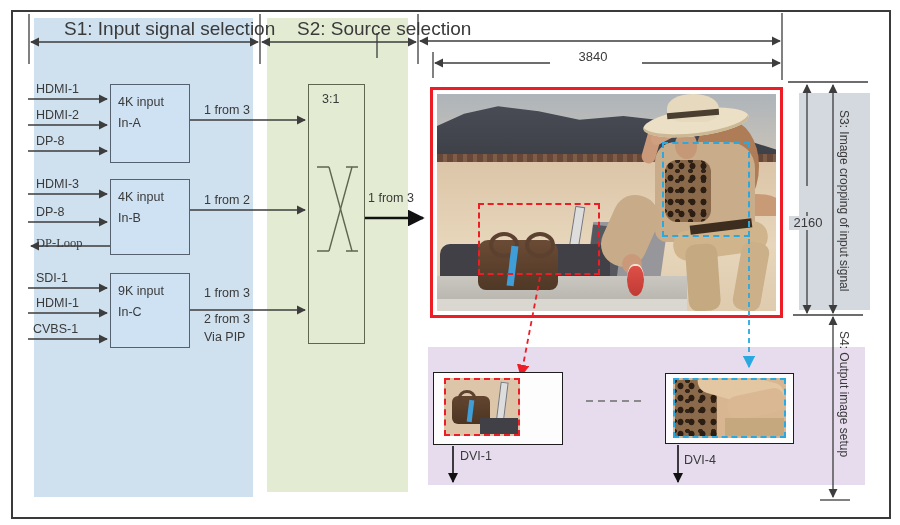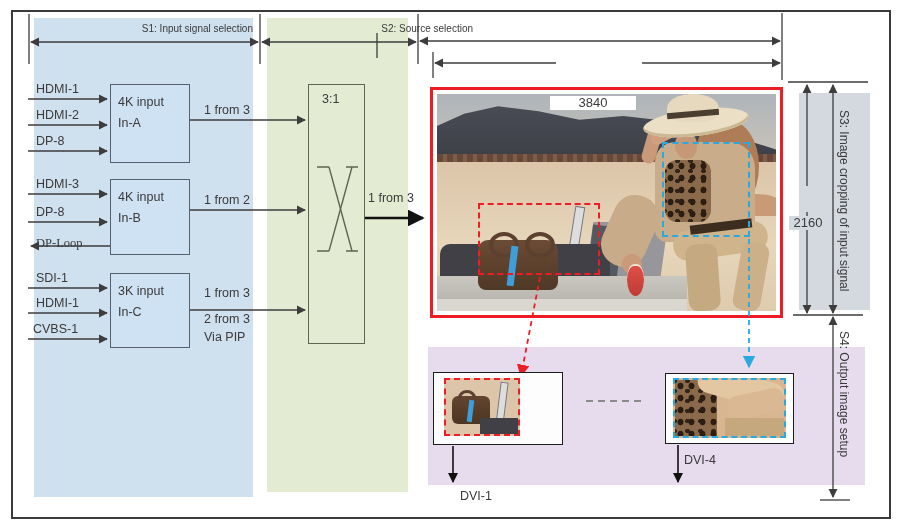--- a/index.html
+++ b/index.html
@@ -7,21 +7,21 @@
           font-family:"Liberation Sans",sans-serif;color:#3a3a3a;}
   .abs{position:absolute;}
   #frame{left:11px;top:10px;width:876px;height:505px;border:2px solid #3a3a3a;}
   .band{z-index:0;}
   #band-s1{left:34px;top:18px;width:219px;height:479px;background:#cfe0ef;}
   #band-s2{left:267px;top:18px;width:141px;height:474px;background:#e3ebd3;}
   #band-s3{left:799px;top:93px;width:71px;height:217px;background:#d4d8df;}
   #band-s4{left:428px;top:347px;width:437px;height:138px;background:#e6dcee;}
   svg.overlay{left:0;top:0;z-index:2;pointer-events:none;}
   .lbl{z-index:3;font-size:12.5px;line-height:14px;white-space:nowrap;}
-  .title{font-size:10px;text-align:right;}
+  .title{font-size:19px;text-align:left;padding-left:30px;}
   .bold{font-weight:600;color:#2e2e2e;}
   .blockbox{z-index:1;box-sizing:border-box;border:1.4px solid #55616e;background:#cfe2f4;
             padding:7px 0 0 7px;font-size:12.5px;line-height:21px;}
   #switch-box{z-index:1;box-sizing:border-box;border:1.4px solid #5e6650;background:#e3ebd3;
               left:308px;top:84px;width:57px;height:260px;}
   #switch-label{left:322px;top:92px;}
   .dim{z-index:3;font-size:13px;text-align:center;}
   .vtext{z-index:3;writing-mode:vertical-rl;font-size:12px;text-align:center;white-space:nowrap;}
   
   #main-image{left:430px;top:87px;width:353px;height:231px;box-sizing:border-box;
@@ -44,21 +44,21 @@
 
 <div id="canvas">
   <div class="abs" id="frame"></div>
 
   <div class="abs band" id="band-s1"></div>
   <div class="abs band" id="band-s2"></div>
   <div class="abs band" id="band-s3"></div>
   <div class="abs band" id="band-s4"></div>
 
   <div class="abs lbl title" style="left:34px;top:22px;width:219px;">S1: Input signal selection</div>
-  <div class="abs lbl title" style="left:267px;top:22px;width:166px;margin-left:40px;">S2: Source selection</div>
+  <div class="abs lbl title" style="left:267px;top:22px;width:166px;">S2: Source selection</div>
 
   <svg class="abs overlay" width="900" height="525" viewBox="0 0 900 525">
     <defs>
       <marker id="ah" viewBox="0 0 10 10" refX="9" refY="5" markerWidth="7" markerHeight="7" orient="auto-start-reverse">
         <path d="M0,0 L10,5 L0,10 z" fill="#3d3d3d"></path>
         </marker>
       <marker id="ahb" viewBox="0 0 10 10" refX="9" refY="5" markerWidth="6.5" markerHeight="6.5" orient="auto-start-reverse">
         <path d="M0,0 L10,5 L0,10 z" fill="#111"></path>
         </marker>
       <marker id="ahr" viewBox="0 0 10 10" refX="9" refY="5" markerWidth="7" markerHeight="7" orient="auto-start-reverse">
@@ -145,35 +145,35 @@
 
   <div class="abs blockbox" style="left:110px;top:84px;width:80px;height:79px;">
     <div>4K input</div>
     <div>In-A</div>
   </div>
   <div class="abs blockbox" style="left:110px;top:179px;width:80px;height:76px;">
     <div>4K input</div>
     <div>In-B</div>
   </div>
   <div class="abs blockbox" style="left:110px;top:273px;width:80px;height:75px;">
-    <div>3K input</div>
+    <div>9K input</div>
     <div>In-C</div>
   </div>
 
   <div class="abs lbl" style="left:204px;top:103px;">1 from 3</div>
   <div class="abs lbl" style="left:204px;top:193px;">1 from 2</div>
   <div class="abs lbl" style="left:204px;top:286px;">1 from 3</div>
   <div class="abs lbl" style="left:204px;top:312px;">2 from 3</div>
   <div class="abs lbl" style="left:204px;top:330px;">Via PIP</div>
 
   <div class="abs" id="switch-box"></div>
   <div class="abs lbl" id="switch-label">3:1</div>
   <div class="abs lbl" style="left:368px;top:191px;">1 from 3</div>
 
-  <div class="abs lbl dim" style="left:550px;top:50px;width:86px;background:#fff;margin-top:46px;">3840</div>
+  <div class="abs lbl dim" style="left:550px;top:50px;width:86px;background:#fff;">3840</div>
   <div class="abs lbl dim" style="left:789px;top:192px;width:38px;background:#d4d8df;margin-top:24px;">2160</div>
 
   <div class="abs vtext" style="left:837px;top:96px;height:210px;">S3: Image cropping of input signal</div>
   <div class="abs vtext" style="left:837px;top:324px;height:140px;">S4: Output image setup</div>
 
   <div class="abs" id="main-image">
     <div id="photo">
       <div class="abs" style="left:0;top:0;width:339px;height:72px;background:linear-gradient(#aeb4b9,#cdc6ba);"></div>
       <div class="abs" style="left:0;top:6px;width:339px;height:62px;background:linear-gradient(#4a4d56,#3d3f47);
            clip-path:polygon(0 42%,8% 22%,18% 10%,30% 18%,42% 32%,55% 26%,68% 34%,80% 48%,92% 66%,100% 80%,100% 100%,0 100%);"></div>
@@ -218,21 +218,21 @@
 
   <div class="abs dvi-box" style="left:433px;top:372px;width:130px;height:73px;">
     <div class="mini crop-red" style="position:absolute;left:10px;top:5px;width:76px;height:58px;background:#dcc5a9;">
       <div class="abs" style="left:6px;top:16px;width:38px;height:28px;background:linear-gradient(#63452f,#4c3523);border-radius:6px;"></div>
       <div class="abs" style="left:12px;top:10px;width:12px;height:10px;border:3px solid #5d4130;border-radius:50%;"></div>
       <div class="abs" style="left:22px;top:20px;width:5px;height:22px;background:#3f9ed8;transform:rotate(7deg);"></div>
       <div class="abs" style="left:52px;top:2px;width:6px;height:42px;background:#dddddd;border:1px solid #77777a;transform:rotate(7deg);"></div>
       <div class="abs" style="left:34px;top:38px;width:40px;height:18px;background:#414046;"></div>
     </div>
   </div>
-  <div class="abs lbl" style="left:460px;top:449px;margin-top:40px;">DVI-1</div>
+  <div class="abs lbl" style="left:460px;top:449px;">DVI-1</div>
 
   <div class="abs dvi-box" style="left:665px;top:373px;width:129px;height:71px;">
     <div class="mini crop-blue" style="position:absolute;left:7px;top:4px;width:113px;height:60px;background:#d8b692;">
       <div class="abs leopard" style="left:0;top:0;width:42px;height:56px;"></div>
       <div class="abs" style="left:22px;top:-6px;width:88px;height:28px;background:#e3c6a2;border-radius:12px;transform:rotate(16deg);"></div>
       <div class="abs" style="left:52px;top:12px;width:58px;height:24px;background:#dab894;border-radius:10px;transform:rotate(-12deg);"></div>
       <div class="abs" style="left:50px;top:38px;width:60px;height:20px;background:#c5a87d;"></div>
     </div>
   </div>
   <div class="abs lbl" style="left:684px;top:453px;">DVI-4</div>

